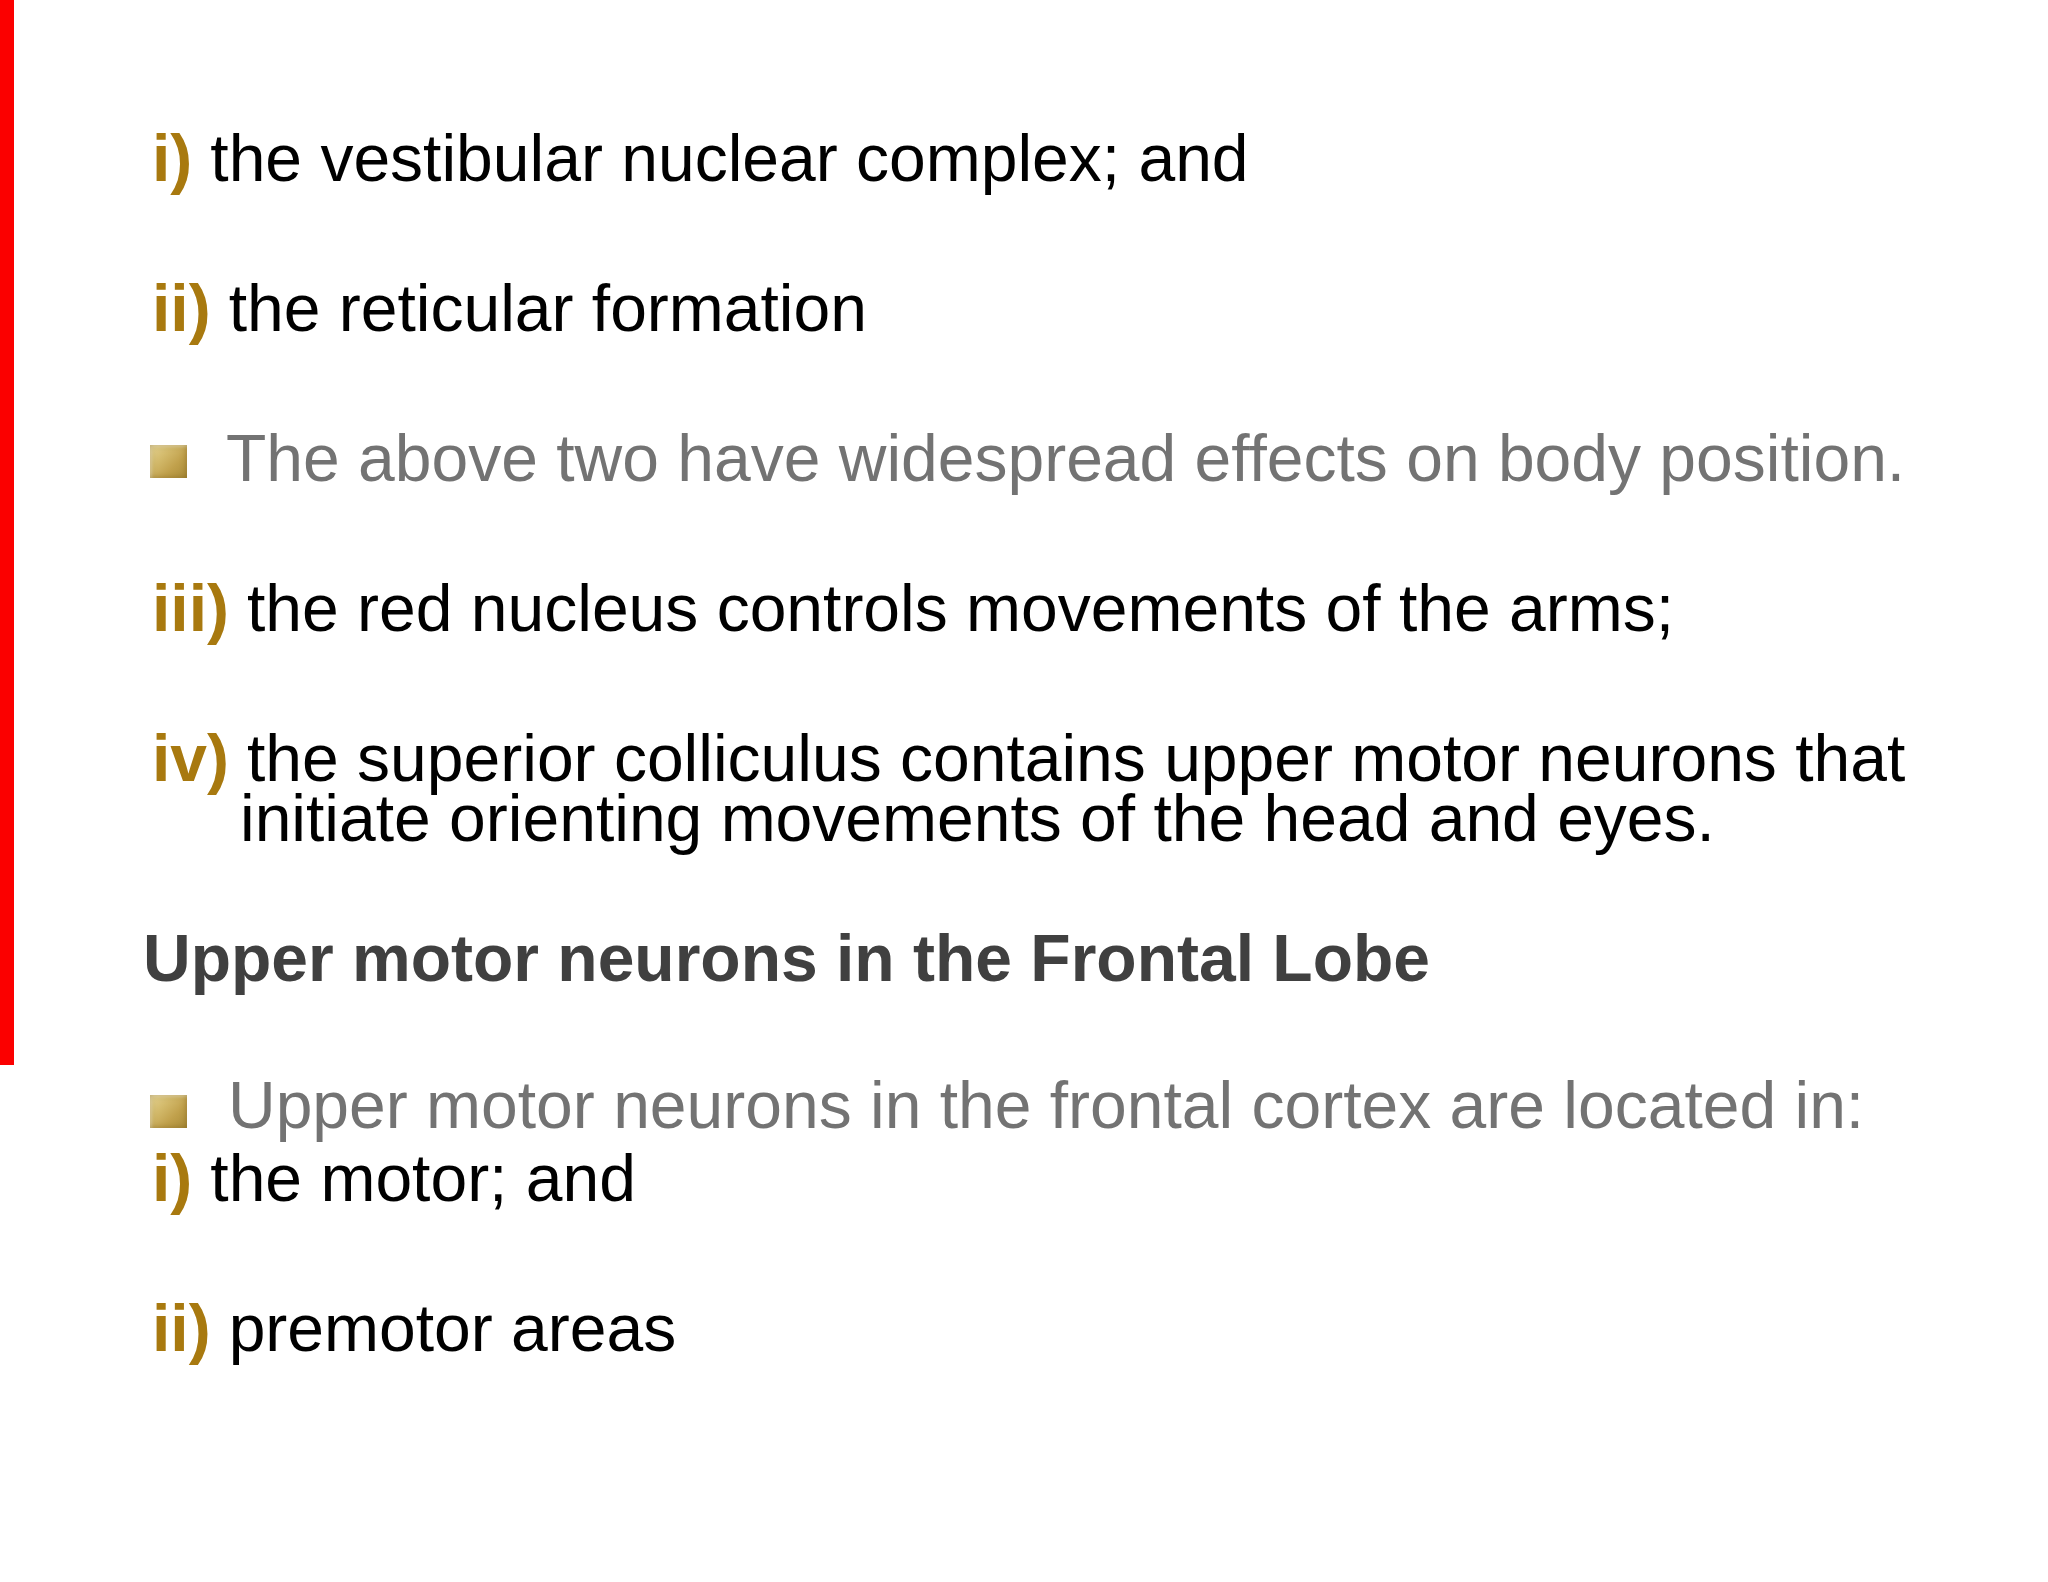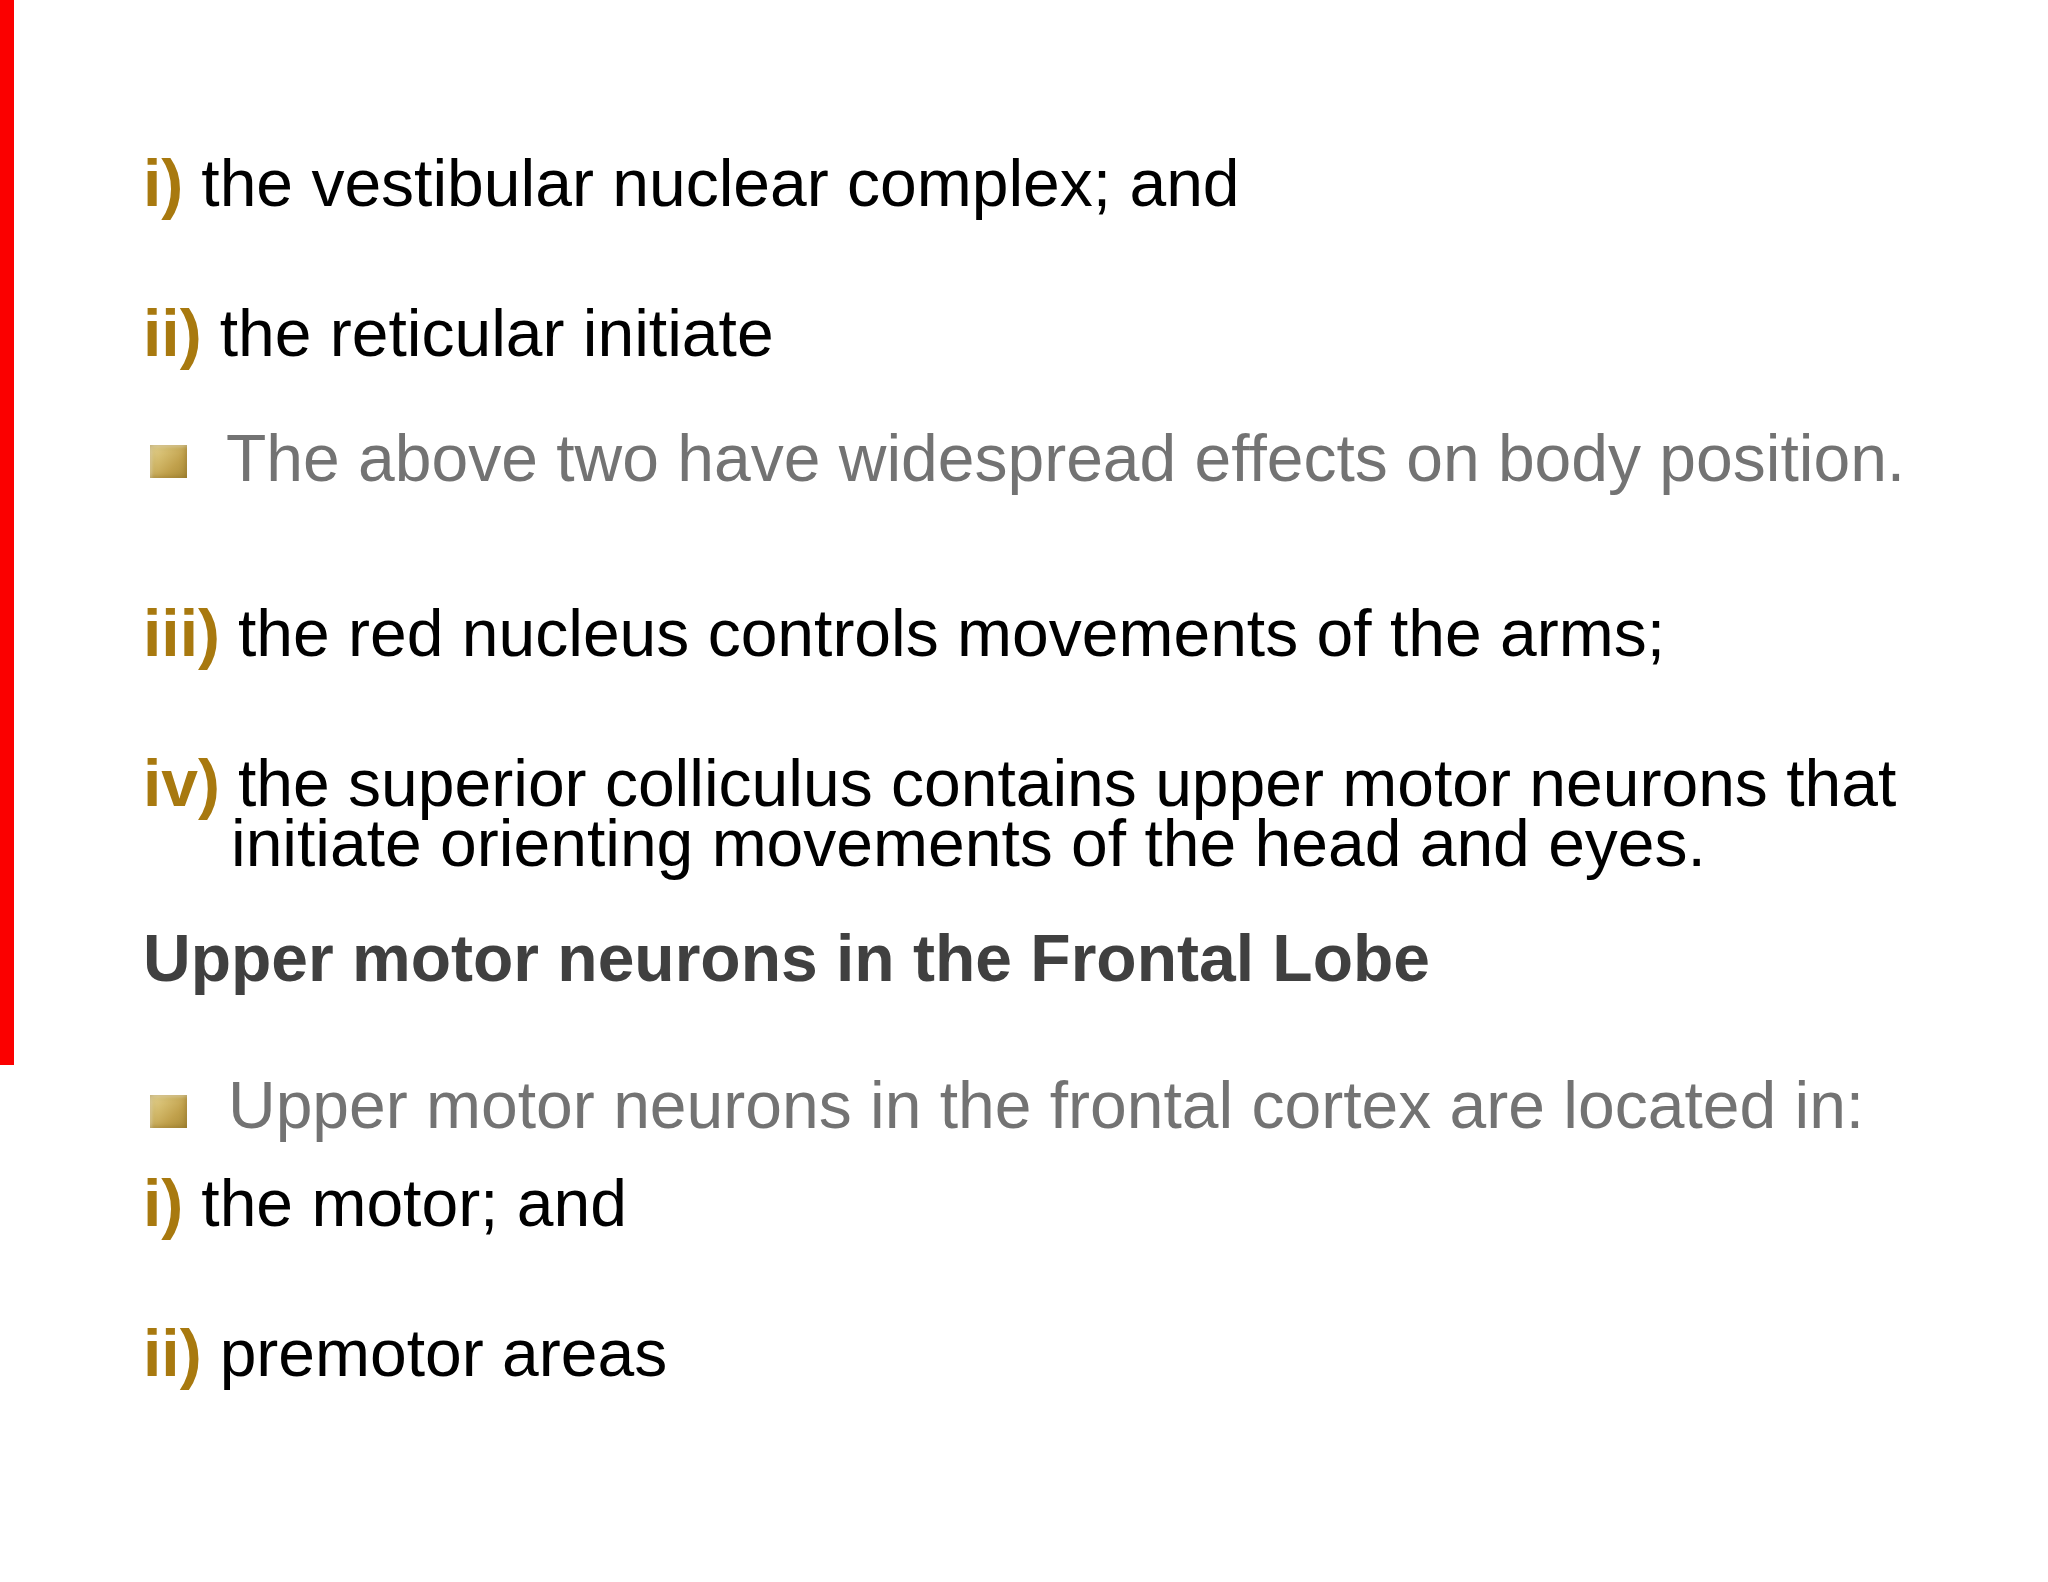--- a/index.html
+++ b/index.html
@@ -19,26 +19,25 @@
   .accent-bar {
     position: absolute;
     left: 0;
     top: 0;
     width: 14px;
     height: 1065px;
     background: #fb0000;
   }
   .line {
     position: absolute;
-    left: 143px;
+    left: 152px;
     font-size: 66px;
     line-height: 60px;
     white-space: nowrap;
     color: #000000;
-    margin-top: 25px;
   }
   .num {
     font-weight: 700;
     color: #a8790f;
     margin-right: 18px;
   }
   .wrapblock {
     white-space: normal;
     width: 1700px;
     padding-left: 88px;
@@ -74,21 +73,21 @@
 
 <div id="slide">
 
   <div class="accent-bar"></div>
 
   <div class="line" style="top:128px;">
     <span class="num">i)</span><span>the vestibular nuclear complex; and</span>
   </div>
 
   <div class="line" style="top:278px;">
-    <span class="num">ii)</span><span>the reticular initiate</span>
+    <span class="num">ii)</span><span>the reticular formation</span>
   </div>
 
   <div class="bullet-square" style="left:150px; top:445px;"></div>
   <div class="bullet-text" style="top:428px;">The above two have widespread effects on body position.</div>
 
   <div class="line" style="top:578px;">
     <span class="num">iii)</span><span>the red nucleus controls movements of the arms;</span>
   </div>
 
   <div class="line wrapblock" style="top:728px;">

